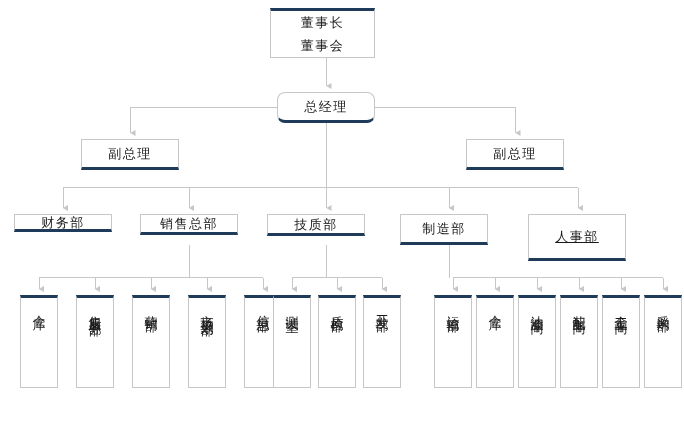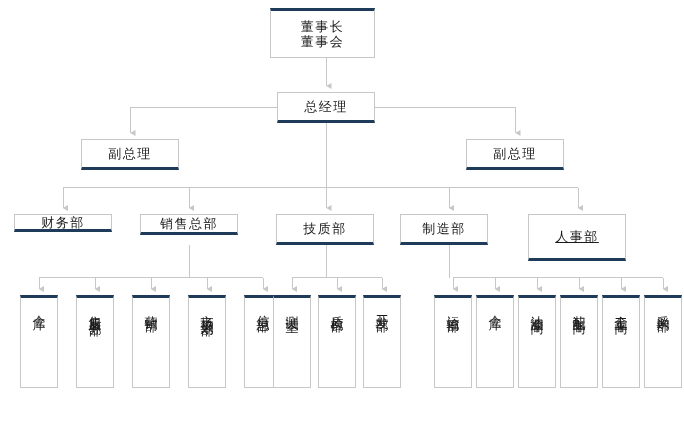--- a/index.html
+++ b/index.html
@@ -53,21 +53,21 @@
 
   
   .accent-top {
     border-top: 3px solid #1e3c5a;
   }
   .accent-bottom {
     border-bottom: 3px solid #1e3c5a;
   }
 
   
-  .lvl1 .label { line-height: 15px; }
+  .lvl1 .label { line-height: 23px; }
 
   
   .leaf {
     align-items: flex-start;
     justify-content: center;
     padding-top: 7px;
   }
   .leaf .label {
     writing-mode: vertical-rl;
     text-orientation: upright;
@@ -127,38 +127,38 @@
       <path d="M621,277.5 L621,289" marker-end="url(#arr)"></path>
       <path d="M663,277.5 L663,289" marker-end="url(#arr)"></path>
     </g>
   </svg>
 
   <div class="node lvl1 accent-top" style="left:270px; top:8px; width:105px; height:50px;">
     <span class="label">董事长
 董事会</span>
   </div>
 
-  <div class="node accent-bottom" style="left:277px; top:92px; width:98px; height:31px;">
+  <div class="node accent-bottom" style="left:277px; top:92px; width:98px; height:31px;border-radius:8px;">
     <span class="label">总经理</span>
   </div>
 
   <div class="node accent-bottom" style="left:81px; top:139px; width:98px; height:31px;">
     <span class="label">副总理</span>
   </div>
   <div class="node accent-bottom" style="left:466px; top:139px; width:98px; height:31px;">
     <span class="label">副总理</span>
   </div>
 
   <div class="node accent-bottom" style="left:14px; top:214px; width:98px; height:18px;">
     <span class="label">财务部</span>
   </div>
   <div class="node accent-bottom" style="left:140px; top:214px; width:98px; height:21px;">
     <span class="label">销售总部</span>
   </div>
-  <div class="node accent-bottom" style="left:276px; top:214px; width:98px; height:31px;">
+  <div class="node accent-bottom" style="left:267px; top:214px; width:98px; height:22px;">
     <span class="label">技质部</span>
   </div>
   <div class="node accent-bottom" style="left:400px; top:214px; width:88px; height:31px;">
     <span class="label">制造部</span>
   </div>
   <div class="node accent-bottom" style="left:528px; top:214px; width:98px; height:47px;text-decoration:underline;">
     <span class="label">人事部</span>
   </div>
 
   <div class="node leaf accent-top" style="left:20px; top:295px; width:38px; height:93px;">

